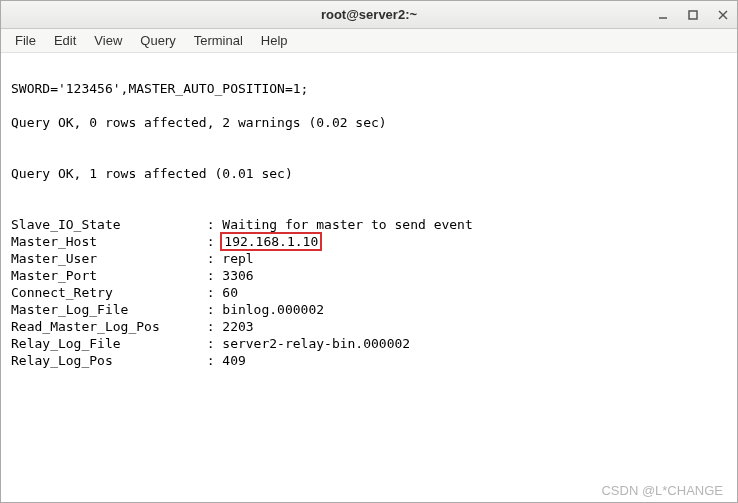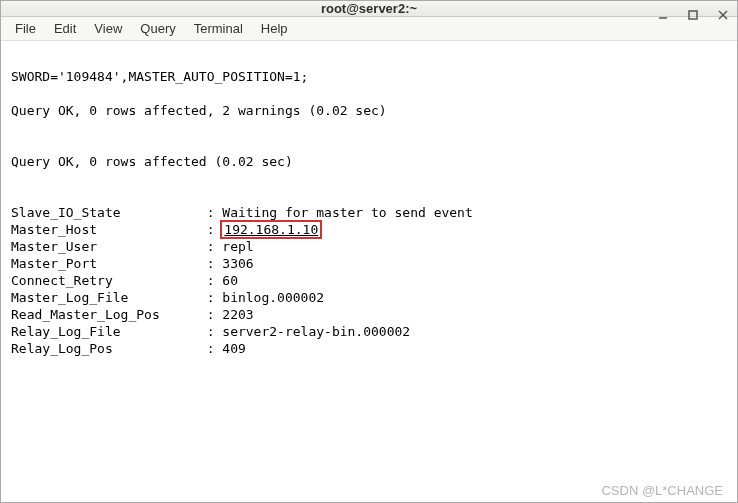--- a/index.html
+++ b/index.html
@@ -6,21 +6,21 @@
   body {
     font-family: sans-serif;
     background: #fff;
     width: 738px;
     height: 503px;
     overflow: hidden;
     border: 1px solid #aaa;
     position: relative;
   }
   .titlebar {
-    height: 16px;
+    height: 28px;
     background: linear-gradient(to bottom, #f5f5f4, #e8e8e7);
     border-bottom: 1px solid #c9c9c8;
     display: flex;
     align-items: center;
     justify-content: center;
     position: relative;
   }
   .titlebar .title {
     font-weight: bold;
     font-size: 13px;
@@ -71,21 +71,20 @@
     overflow: hidden;
   }
   .row { white-space: pre; }
   .label { display: inline-block; width: 25ch; text-align: left; }
   .colon { display: inline; }
   .val { display: inline; }
   .hl {
     border: 2px solid #d83030;
     padding: 0 2px;
     margin-left: -2px;
-    text-decoration: underline;
   }
   .watermark {
     position: absolute;
     right: 14px;
     bottom: 4px;
     font-size: 13px;
     color: rgba(120,120,120,0.55);
     font-family: sans-serif;
     pointer-events: none;
   }
@@ -118,21 +117,21 @@
 <div class="menubar">
   <span class="menu-item">File</span>
   <span class="menu-item">Edit</span>
   <span class="menu-item">View</span>
   <span class="menu-item">Query</span>
   <span class="menu-item">Terminal</span>
   <span class="menu-item">Help</span>
 </div>
 
 <div class="terminal">
-<div class="row">SWORD='109484',MASTER_AUTO_POSITION=1;</div>
+<div class="row">SWORD='123456',MASTER_AUTO_POSITION=1;</div>
 <div class="row">Query OK, 0 rows affected, 2 warnings (0.02 sec)</div>
 <div class="row"></div>
-<div class="row">Query OK, 0 rows affected (0.02 sec)</div>
+<div class="row">Query OK, 1 rows affected (0.01 sec)</div>
 <div class="row"></div>
 <div id="status-rows"><div class="row"><span class="label">Slave_IO_State</span><span class="colon">: </span><span class="val">Waiting for master to send event</span></div><div class="row"><span class="label">Master_Host</span><span class="colon">: </span><span class="val hl">192.168.1.10</span></div><div class="row"><span class="label">Master_User</span><span class="colon">: </span><span class="val">repl</span></div><div class="row"><span class="label">Master_Port</span><span class="colon">: </span><span class="val">3306</span></div><div class="row"><span class="label">Connect_Retry</span><span class="colon">: </span><span class="val">60</span></div><div class="row"><span class="label">Master_Log_File</span><span class="colon">: </span><span class="val">binlog.000002</span></div><div class="row"><span class="label">Read_Master_Log_Pos</span><span class="colon">: </span><span class="val">2203</span></div><div class="row"><span class="label">Relay_Log_File</span><span class="colon">: </span><span class="val">server2-relay-bin.000002</span></div><div class="row"><span class="label">Relay_Log_Pos</span><span class="colon">: </span><span class="val">409</span></div></div>
 </div>
 
 <div class="watermark">CSDN @L*CHANGE</div>
 
 </body></html>

